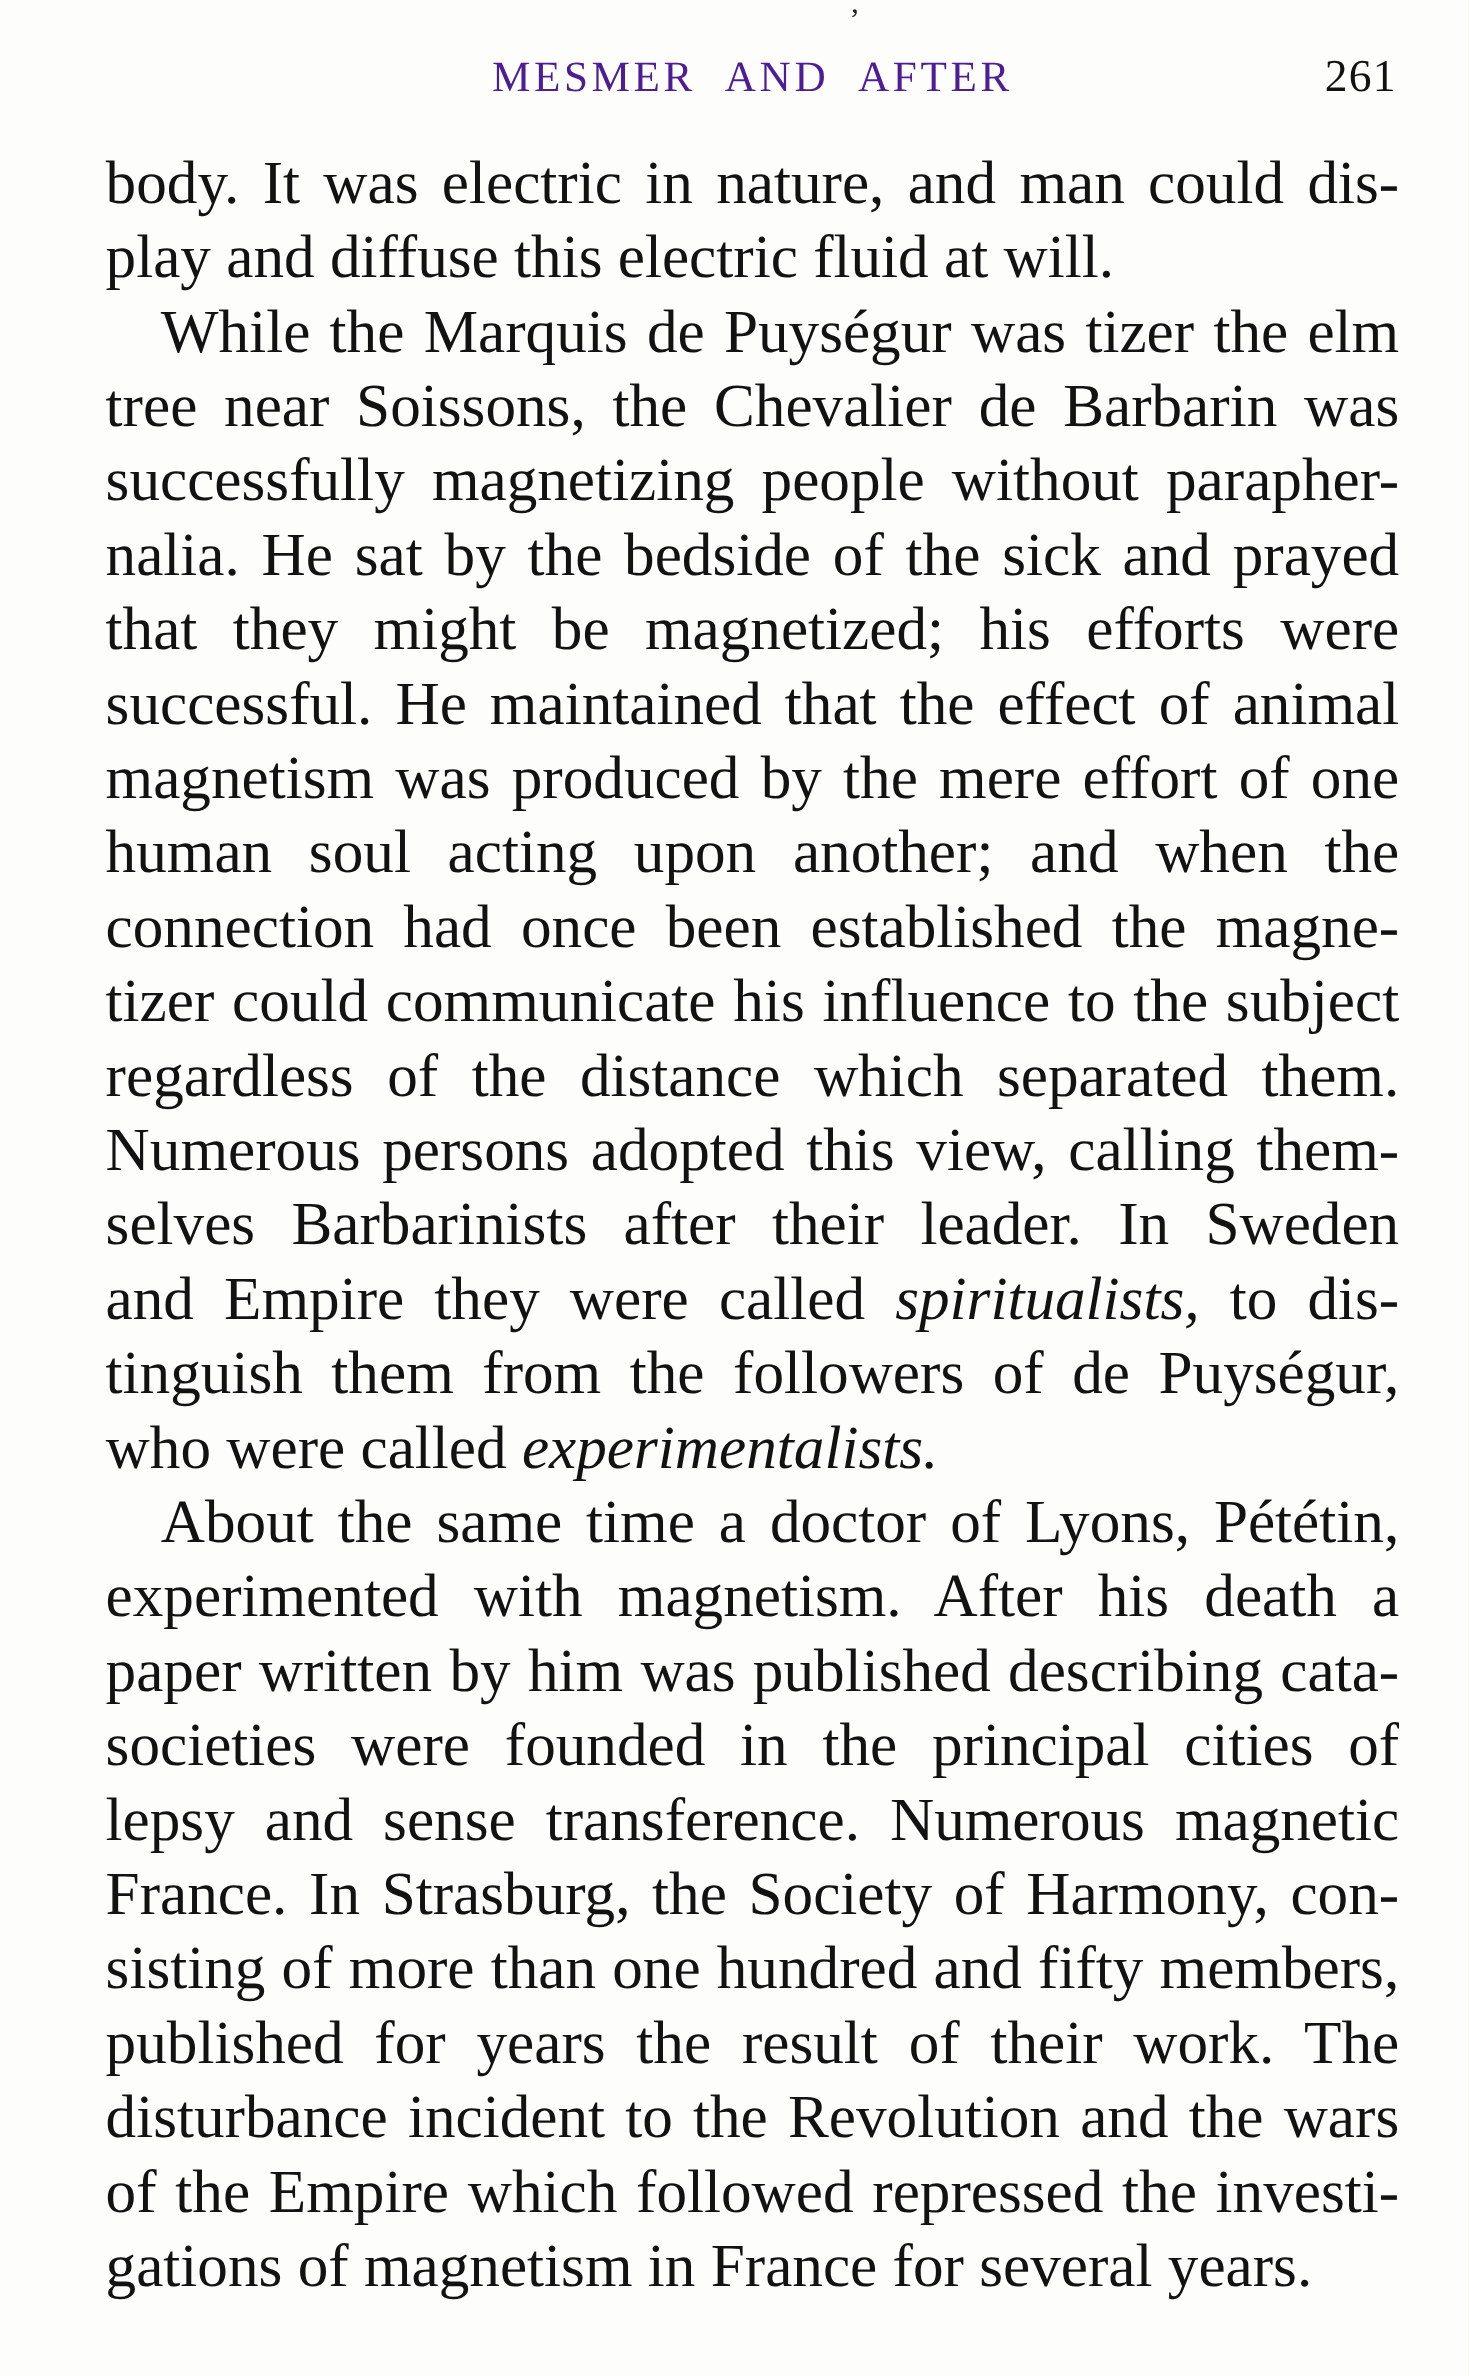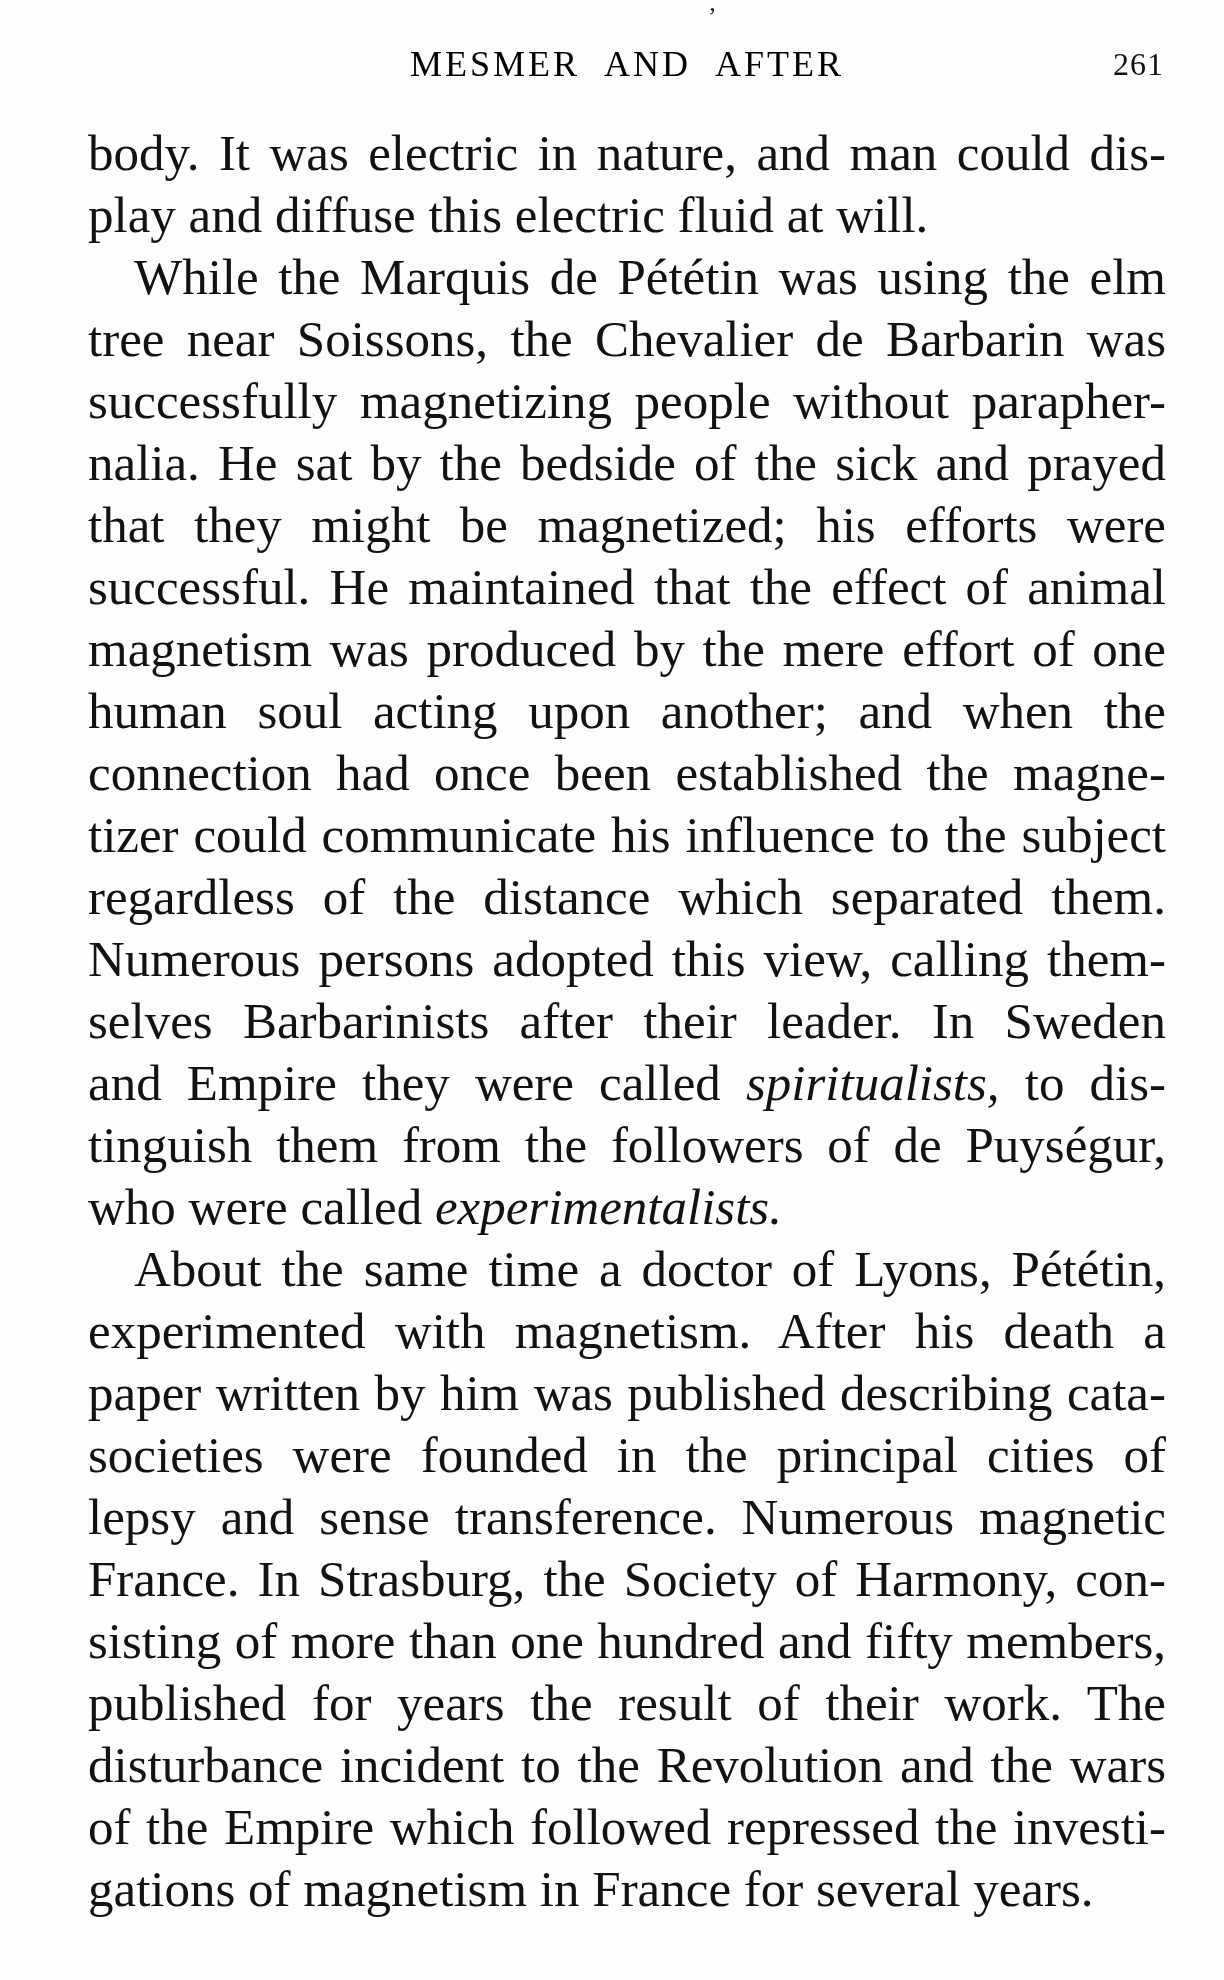--- a/index.html
+++ b/index.html
@@ -29,27 +29,27 @@
     height: 48px;
     line-height: 48px;
     margin-bottom: 34px;
   }
   .head-title {
     display: block;
     text-align: center;
     font-size: 36px;
     letter-spacing: 3px;
     word-spacing: 14px;
-    color: #000000;
+    color: #4c1d95;
   }
   .page-num {
     position: absolute;
     right: 2px;
     top: 0;
-    font-size: 32px;
+    font-size: 38px;
     letter-spacing: 1px;
     text-align: center;
   }
   .text-block { width: 1078px; }
   .para { margin: 0; padding: 0; }
   .line {
     font-size: 51px;
     line-height: 62px;
     height: 62px;
     text-align: justify;
@@ -78,21 +78,21 @@
   </header>
 
   <main class="text-block">
 
     <p class="para">
       <span class="line" style="display:block">body. It was electric in nature, and man could dis-</span>
       <span class="line last" style="display:block">play and diffuse this electric fluid at will.</span>
     </p>
 
     <p class="para">
-      <span class="line indent" style="display:block">While the Marquis de Pététin was using the elm</span>
+      <span class="line indent" style="display:block">While the Marquis de Puységur was tizer the elm</span>
       <span class="line" style="display:block">tree near Soissons, the Chevalier de Barbarin was</span>
       <span class="line" style="display:block">successfully magnetizing people without parapher-</span>
       <span class="line" style="display:block">nalia. He sat by the bedside of the sick and prayed</span>
       <span class="line" style="display:block">that they might be magnetized; his efforts were</span>
       <span class="line" style="display:block">successful. He maintained that the effect of animal</span>
       <span class="line" style="display:block">magnetism was produced by the mere effort of one</span>
       <span class="line" style="display:block">human soul acting upon another; and when the</span>
       <span class="line" style="display:block">connection had once been established the magne-</span>
       <span class="line" style="display:block">tizer could communicate his influence to the subject</span>
       <span class="line" style="display:block">regardless of the distance which separated them.</span>

